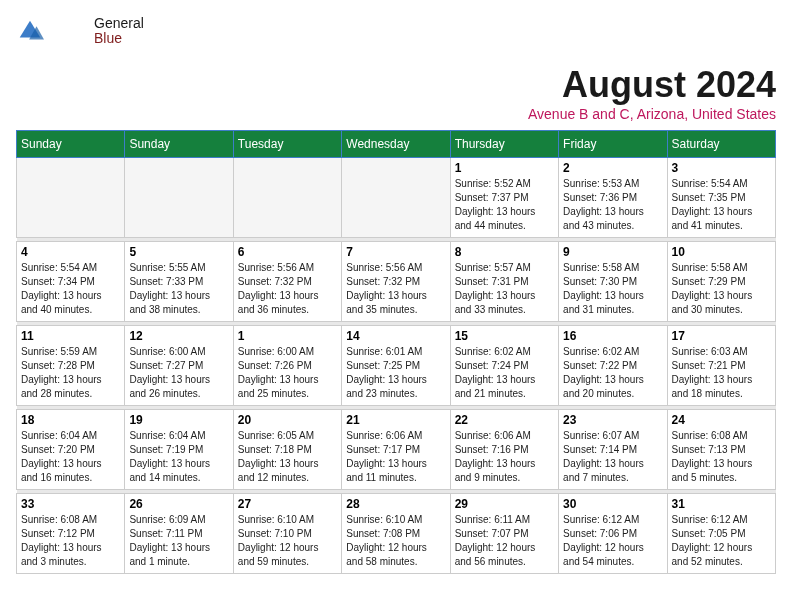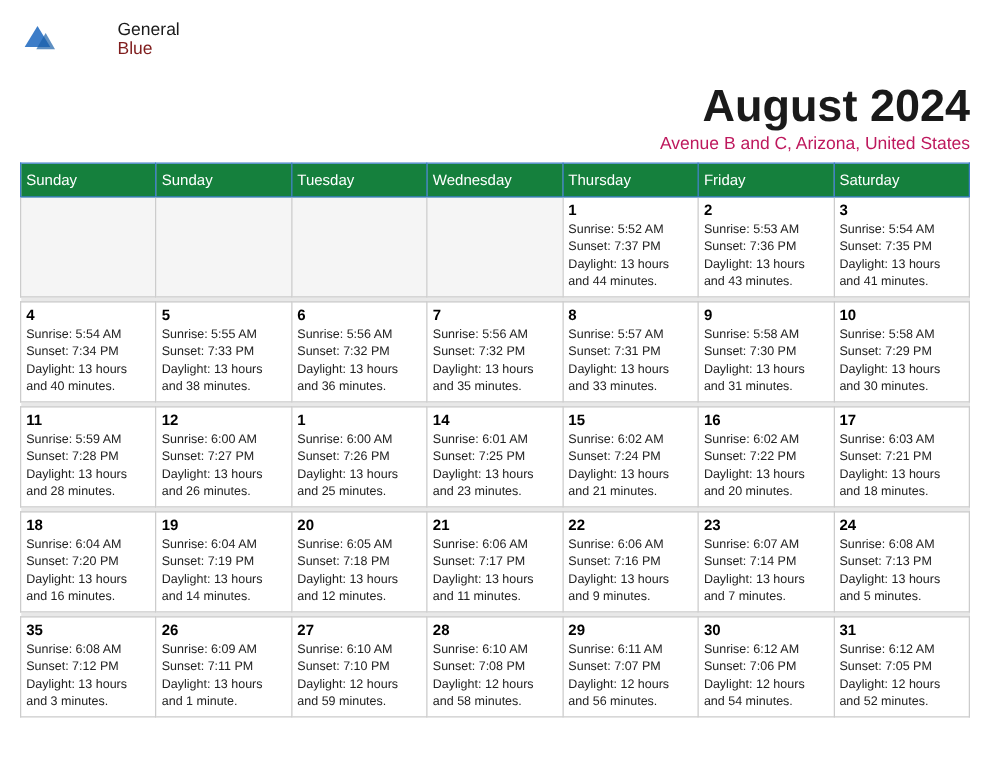--- a/index.html
+++ b/index.html
@@ -232,21 +232,21 @@
         <td>
           <div class="day-num">24</div>
           <div class="day-info">Sunrise: 6:08 AM<br>Sunset: 7:13 PM<br>Daylight: 13 hours and 5 minutes.</div>
         </td>
       </tr>
       <tr>
         <td colspan="7" style="padding: 0px; height: 4px; background: rgb(232, 232, 232); border: none;"></td>
       </tr>
       <tr>
         <td>
-          <div class="day-num">35</div>
+          <div class="day-num">33</div>
           <div class="day-info">Sunrise: 6:08 AM<br>Sunset: 7:12 PM<br>Daylight: 13 hours and 3 minutes.</div>
         </td>
         <td>
           <div class="day-num">26</div>
           <div class="day-info">Sunrise: 6:09 AM<br>Sunset: 7:11 PM<br>Daylight: 13 hours and 1 minute.</div>
         </td>
         <td>
           <div class="day-num">27</div>
           <div class="day-info">Sunrise: 6:10 AM<br>Sunset: 7:10 PM<br>Daylight: 12 hours and 59 minutes.</div>
         </td>

